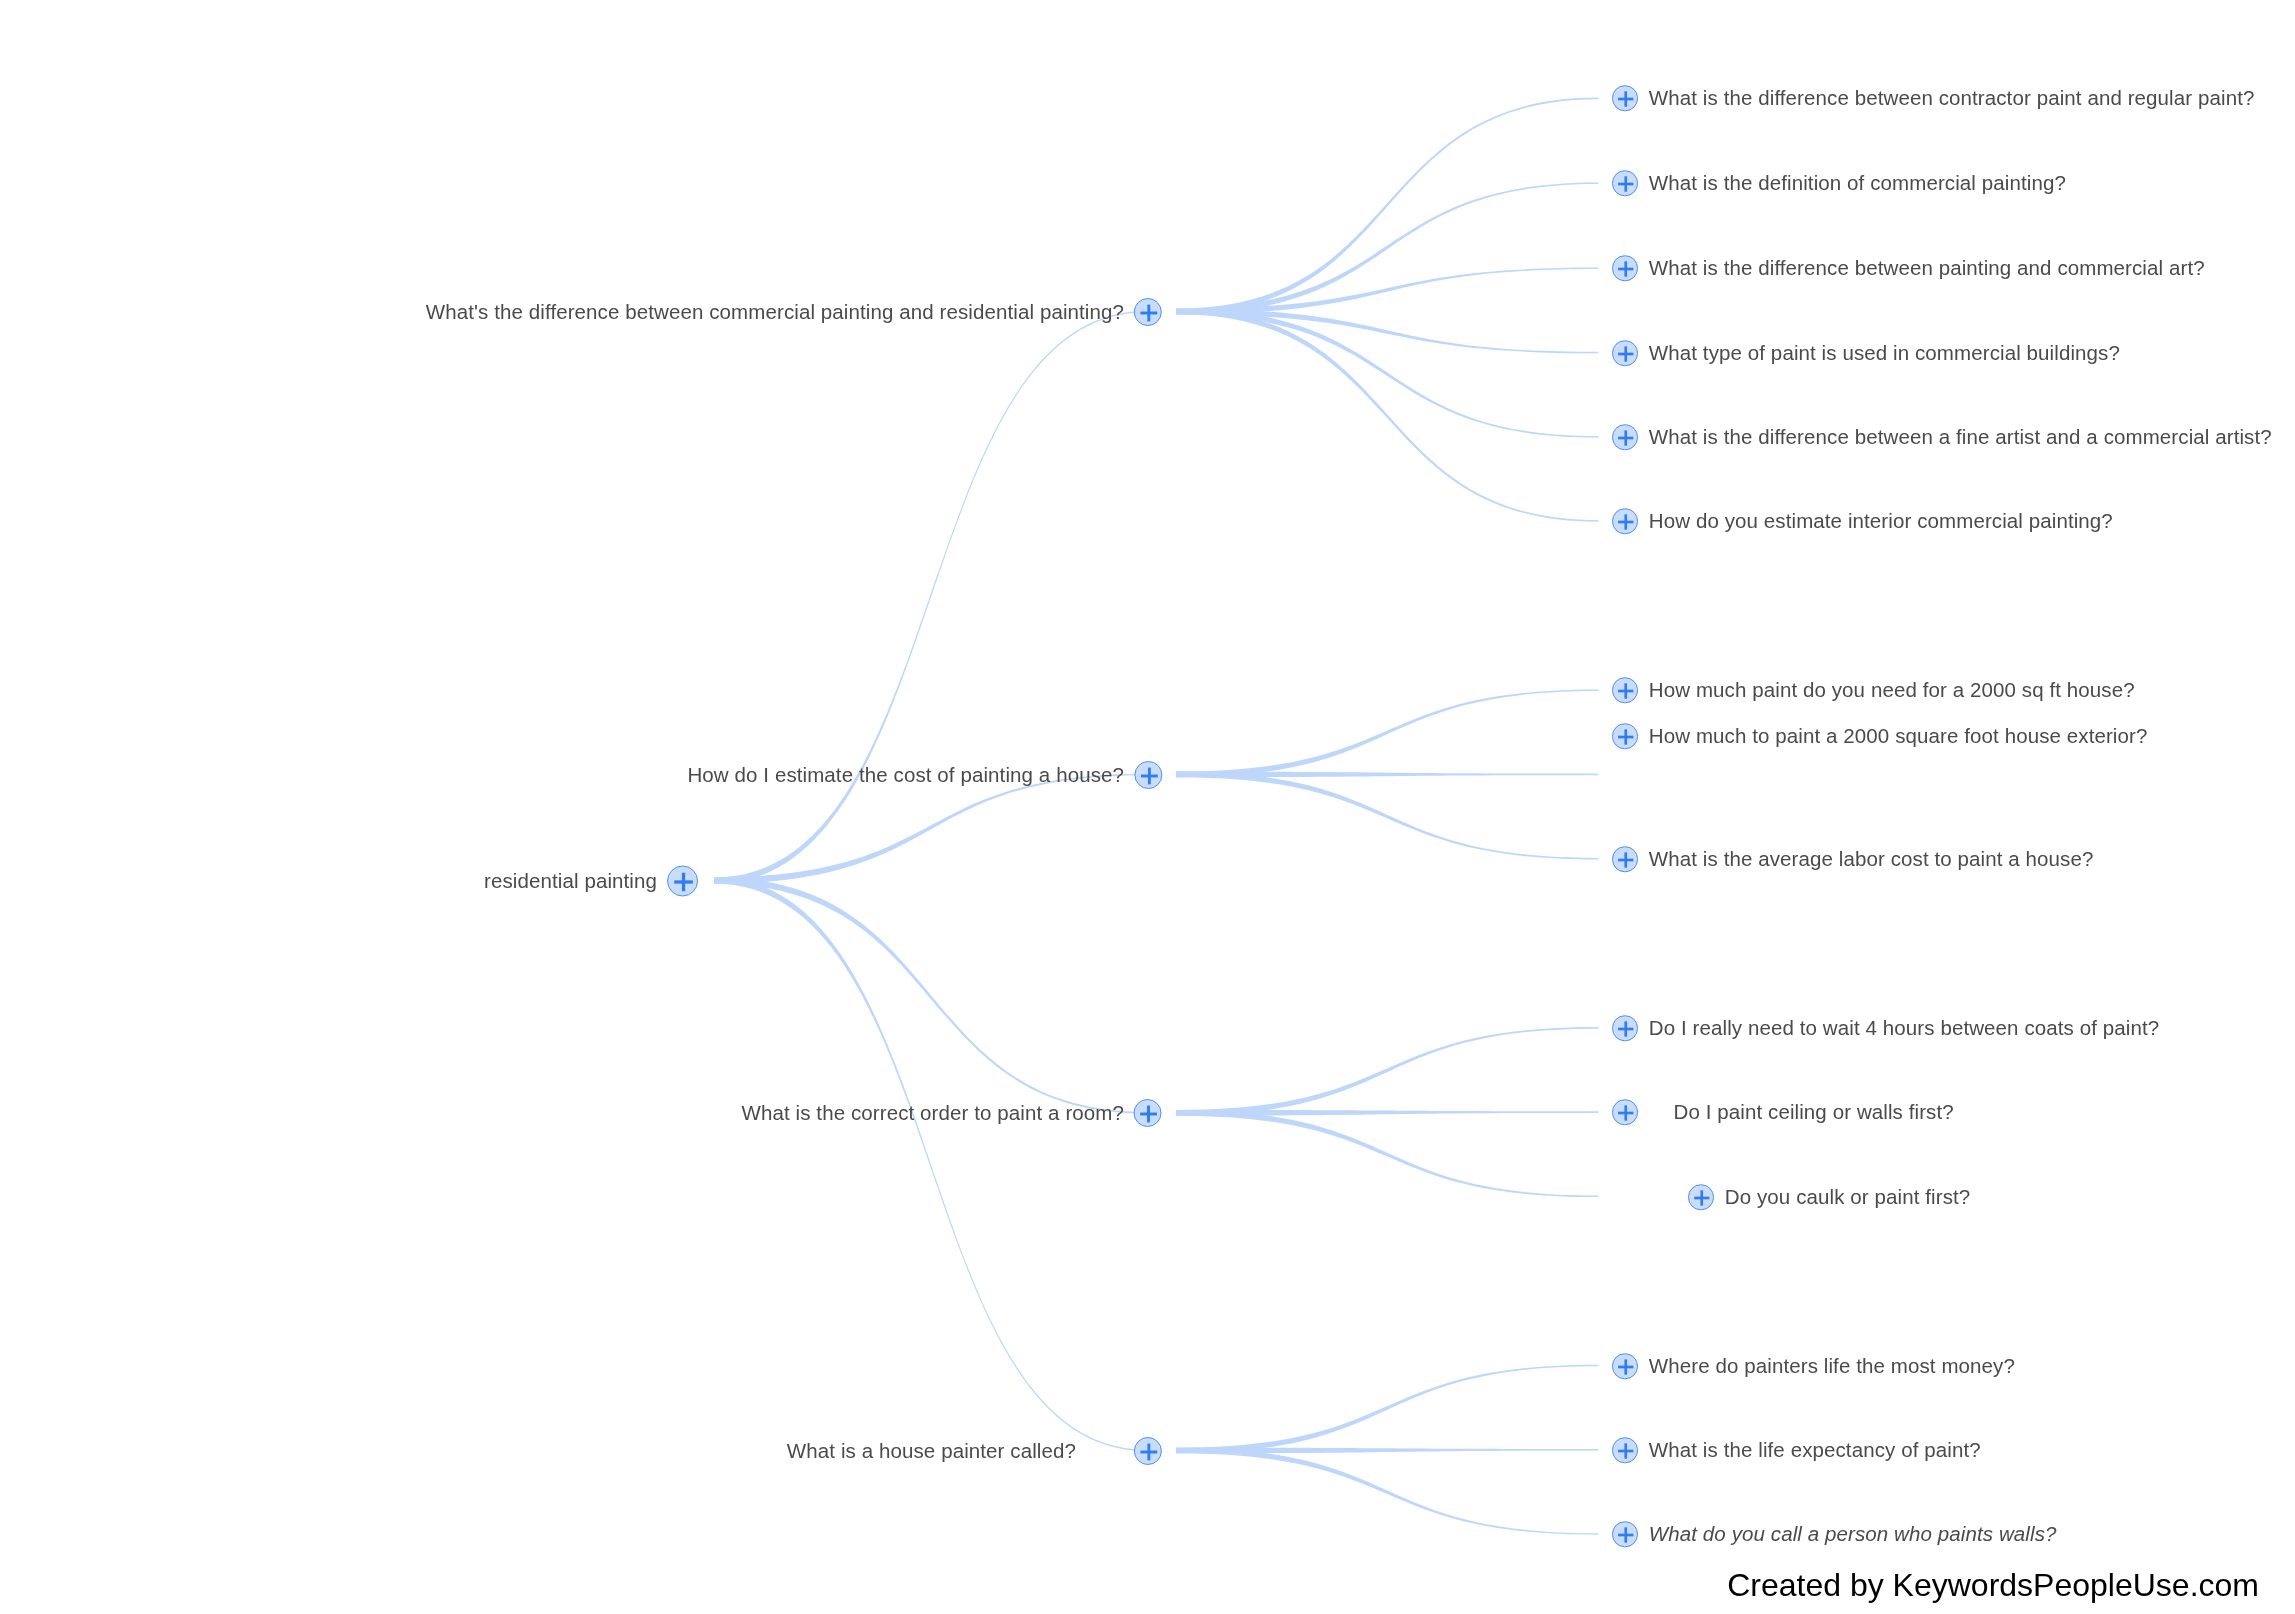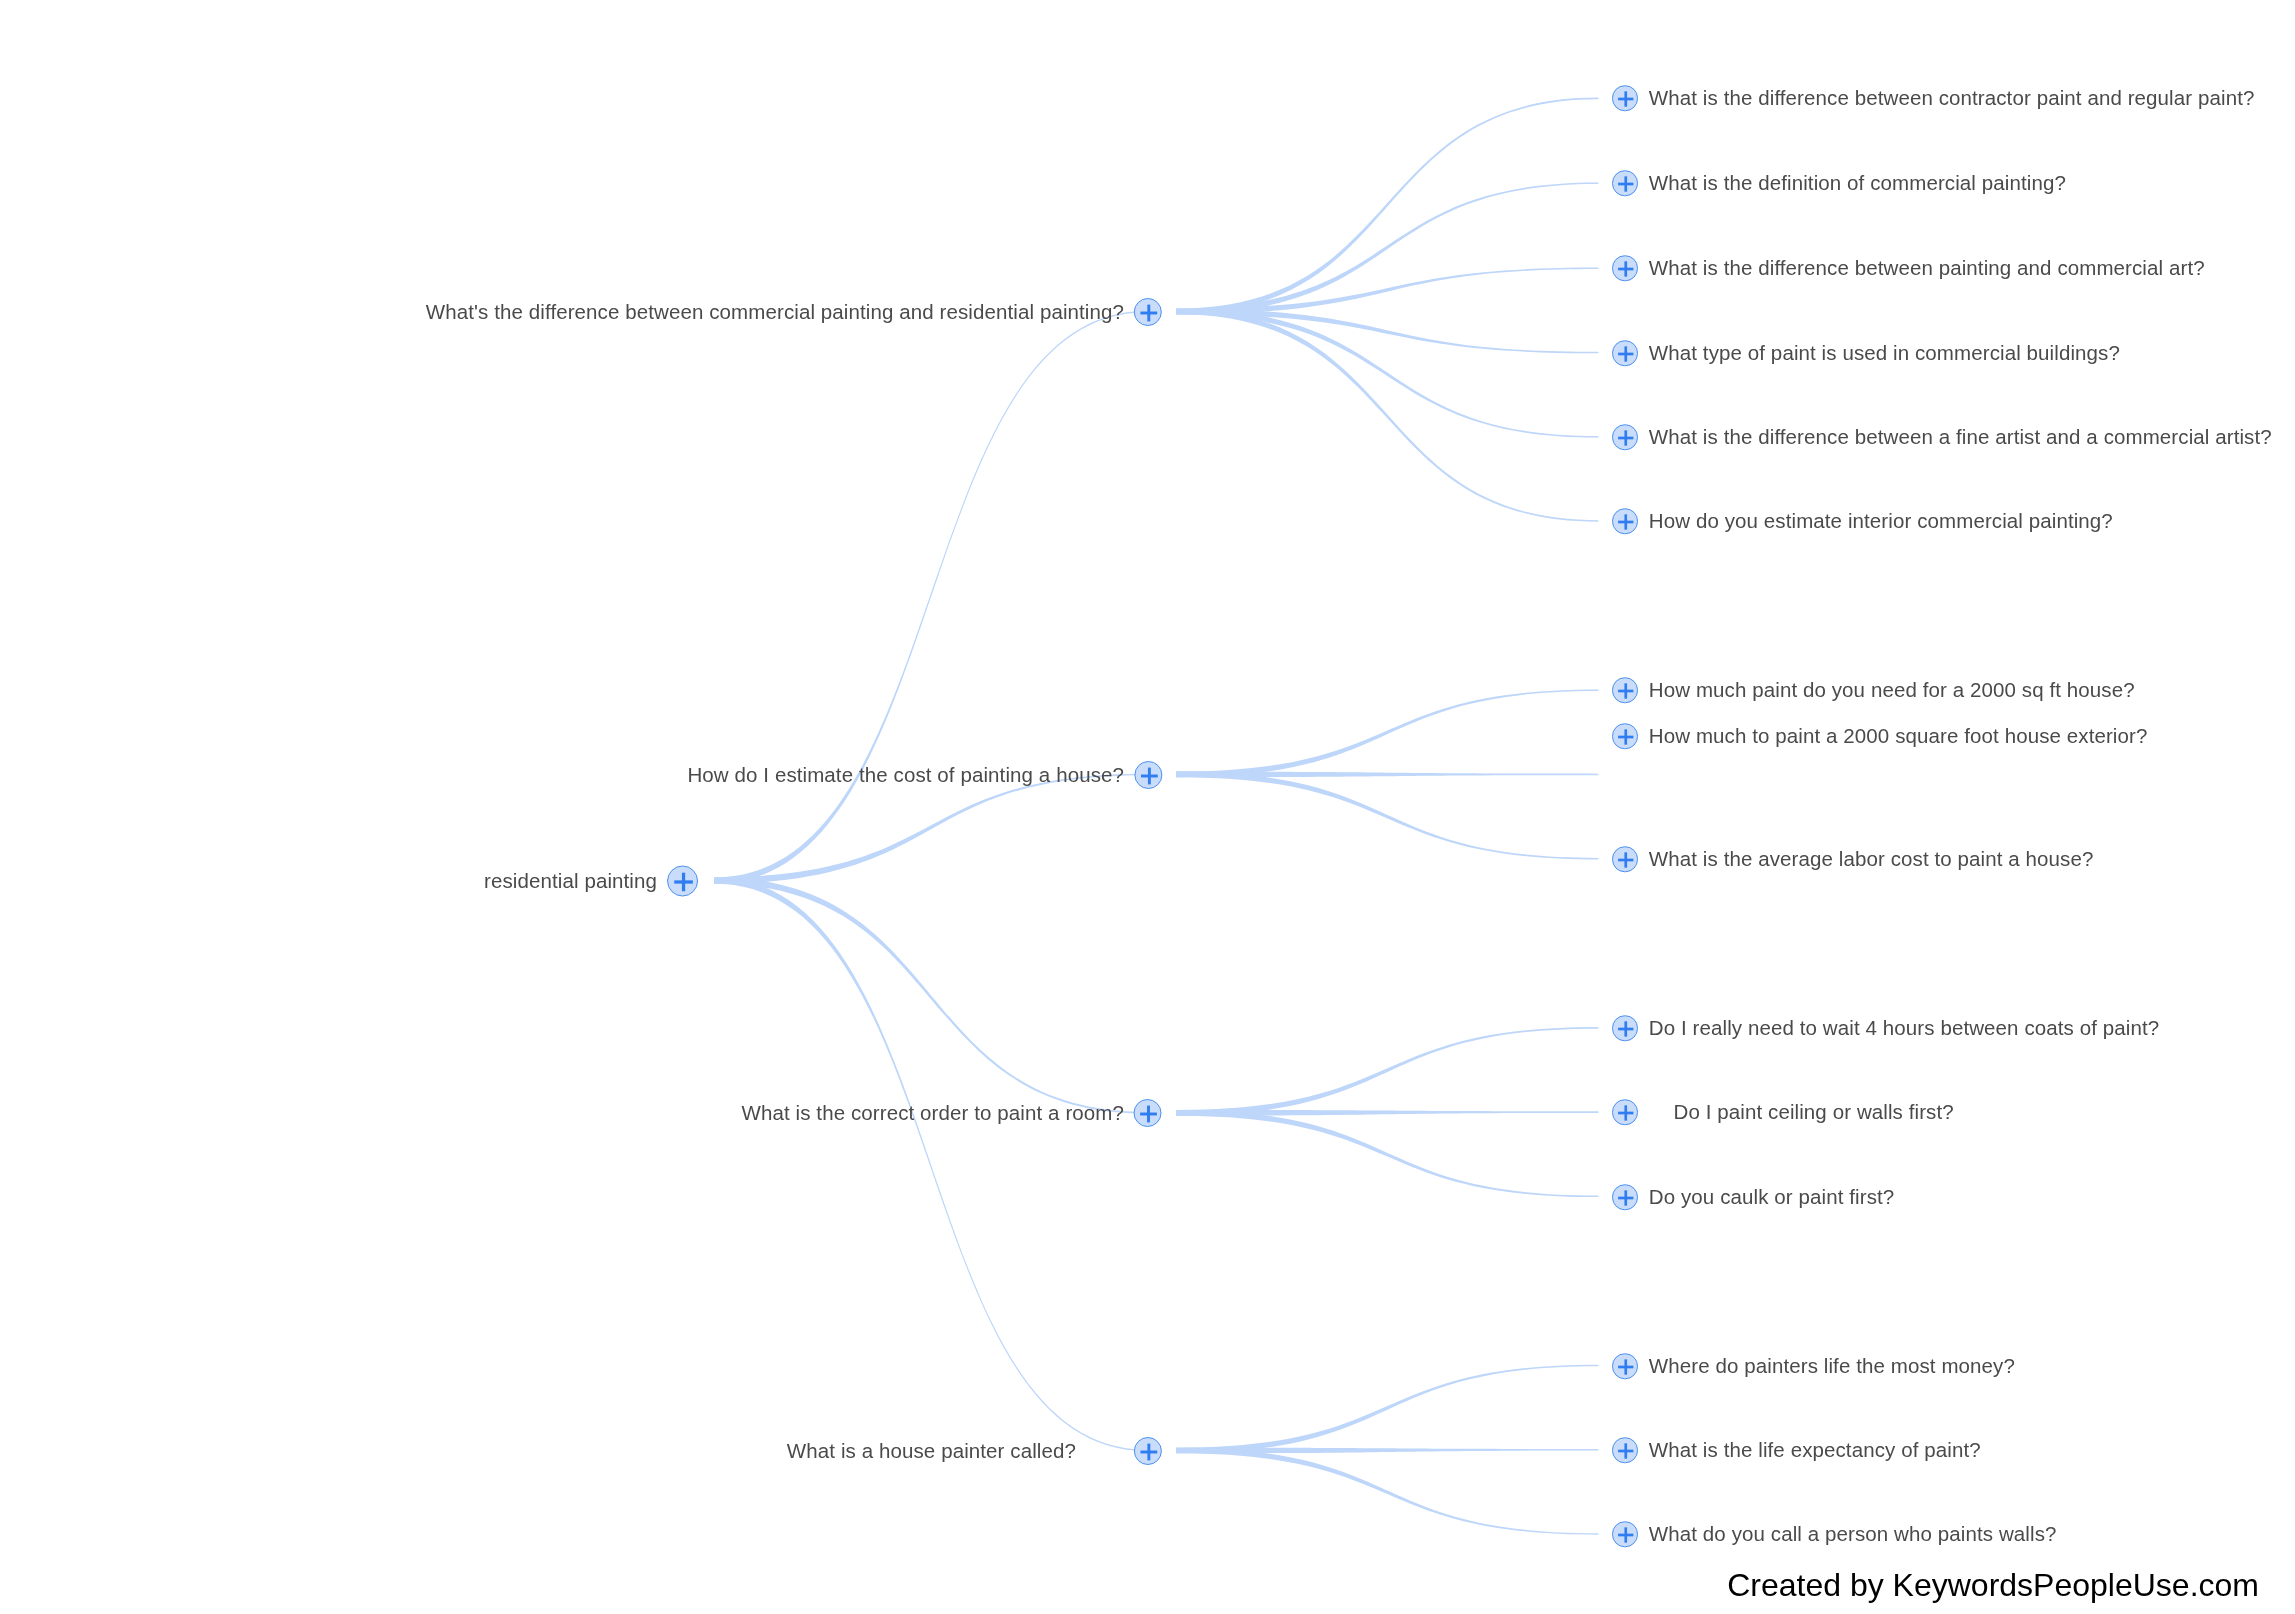--- a/index.html
+++ b/index.html
@@ -241,21 +241,21 @@
       </div>
       <div class="node leaf label-right" style="left: 1612px; top: 1112px;">
         <span class="node-circle" style="background: rgb(201, 221, 251); border-color: rgb(74, 144, 240);">
           <svg width="25.5" height="25.5" viewBox="0 0 36 36">
             <rect x="7.200000000000001" y="16.11" width="21.599999999999998" height="3.78" fill="#2f7df0"></rect>
             <rect x="16.11" y="7.200000000000001" width="3.78" height="21.599999999999998" fill="#2f7df0"></rect>
           </svg>
         </span>
         <span class="node-label" style="color: rgb(74, 74, 74); margin-left: 36px;">Do I paint ceiling or walls first?</span>
       </div>
-      <div class="node leaf label-right" style="left: 1612px; top: 1197px;">
+      <div class="node leaf label-right" style="left: 1688px; top: 1197px;">
         <span class="node-circle" style="background: rgb(201, 221, 251); border-color: rgb(74, 144, 240);">
           <svg width="25.5" height="25.5" viewBox="0 0 36 36">
             <rect x="7.200000000000001" y="16.11" width="21.599999999999998" height="3.78" fill="#2f7df0"></rect>
             <rect x="16.11" y="7.200000000000001" width="3.78" height="21.599999999999998" fill="#2f7df0"></rect>
           </svg>
         </span>
         <span class="node-label" style="color: rgb(74, 74, 74);">Do you caulk or paint first?</span>
       </div>
       <div class="node branch label-left" style="left: 1162px; top: 1451px; gap: 48px;">
         <span class="node-label" style="color: rgb(74, 74, 74);">What is a house painter called?</span>
@@ -277,21 +277,21 @@
       </div>
       <div class="node leaf label-right" style="left: 1612px; top: 1450px;">
         <span class="node-circle" style="background: rgb(201, 221, 251); border-color: rgb(74, 144, 240);">
           <svg width="25.5" height="25.5" viewBox="0 0 36 36">
             <rect x="7.200000000000001" y="16.11" width="21.599999999999998" height="3.78" fill="#2f7df0"></rect>
             <rect x="16.11" y="7.200000000000001" width="3.78" height="21.599999999999998" fill="#2f7df0"></rect>
           </svg>
         </span>
         <span class="node-label" style="color: rgb(74, 74, 74);">What is the life expectancy of paint?</span>
       </div>
-      <div class="node leaf label-right" style="left: 1612px; top: 1534px;">
+      <div class="node leaf label-right" style="left: 1612px; top: 1534px; font-style: italic;">
         <span class="node-circle" style="background: rgb(201, 221, 251); border-color: rgb(74, 144, 240);">
           <svg width="25.5" height="25.5" viewBox="0 0 36 36">
             <rect x="7.200000000000001" y="16.11" width="21.599999999999998" height="3.78" fill="#2f7df0"></rect>
             <rect x="16.11" y="7.200000000000001" width="3.78" height="21.599999999999998" fill="#2f7df0"></rect>
           </svg>
         </span>
         <span class="node-label" style="color: rgb(74, 74, 74);">What do you call a person who paints walls?</span>
       </div>
     </div>
 

